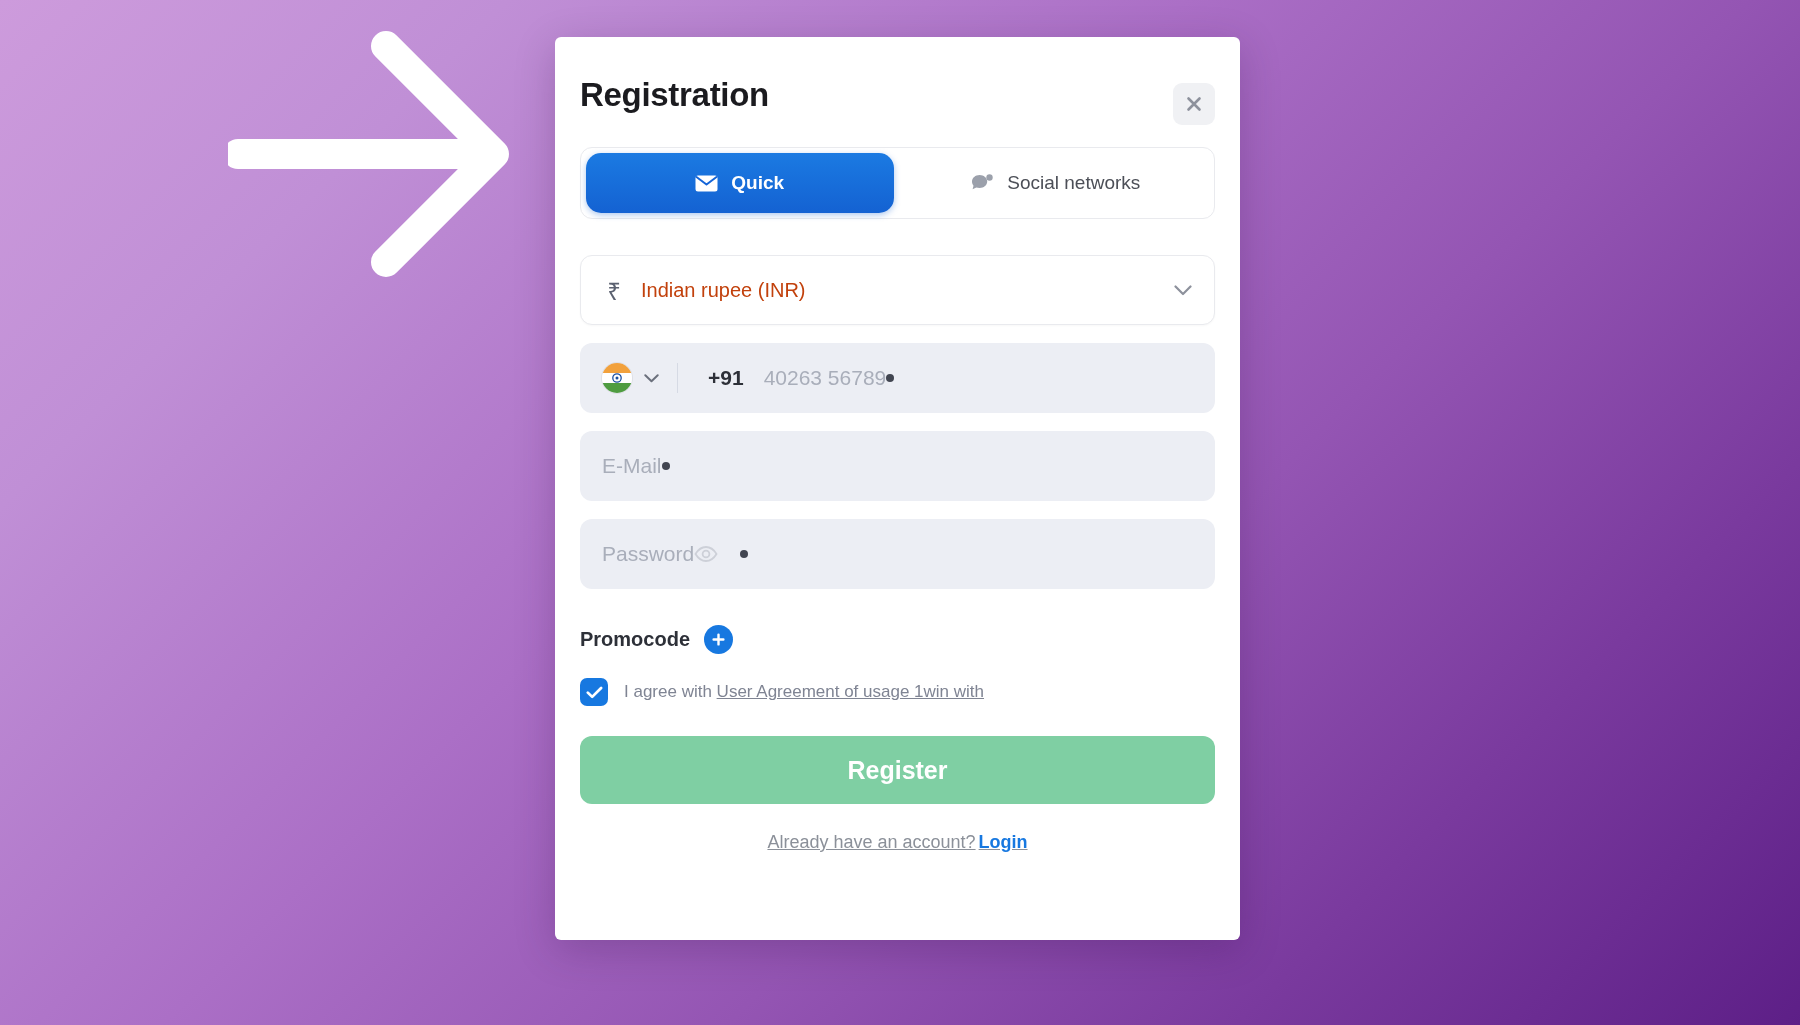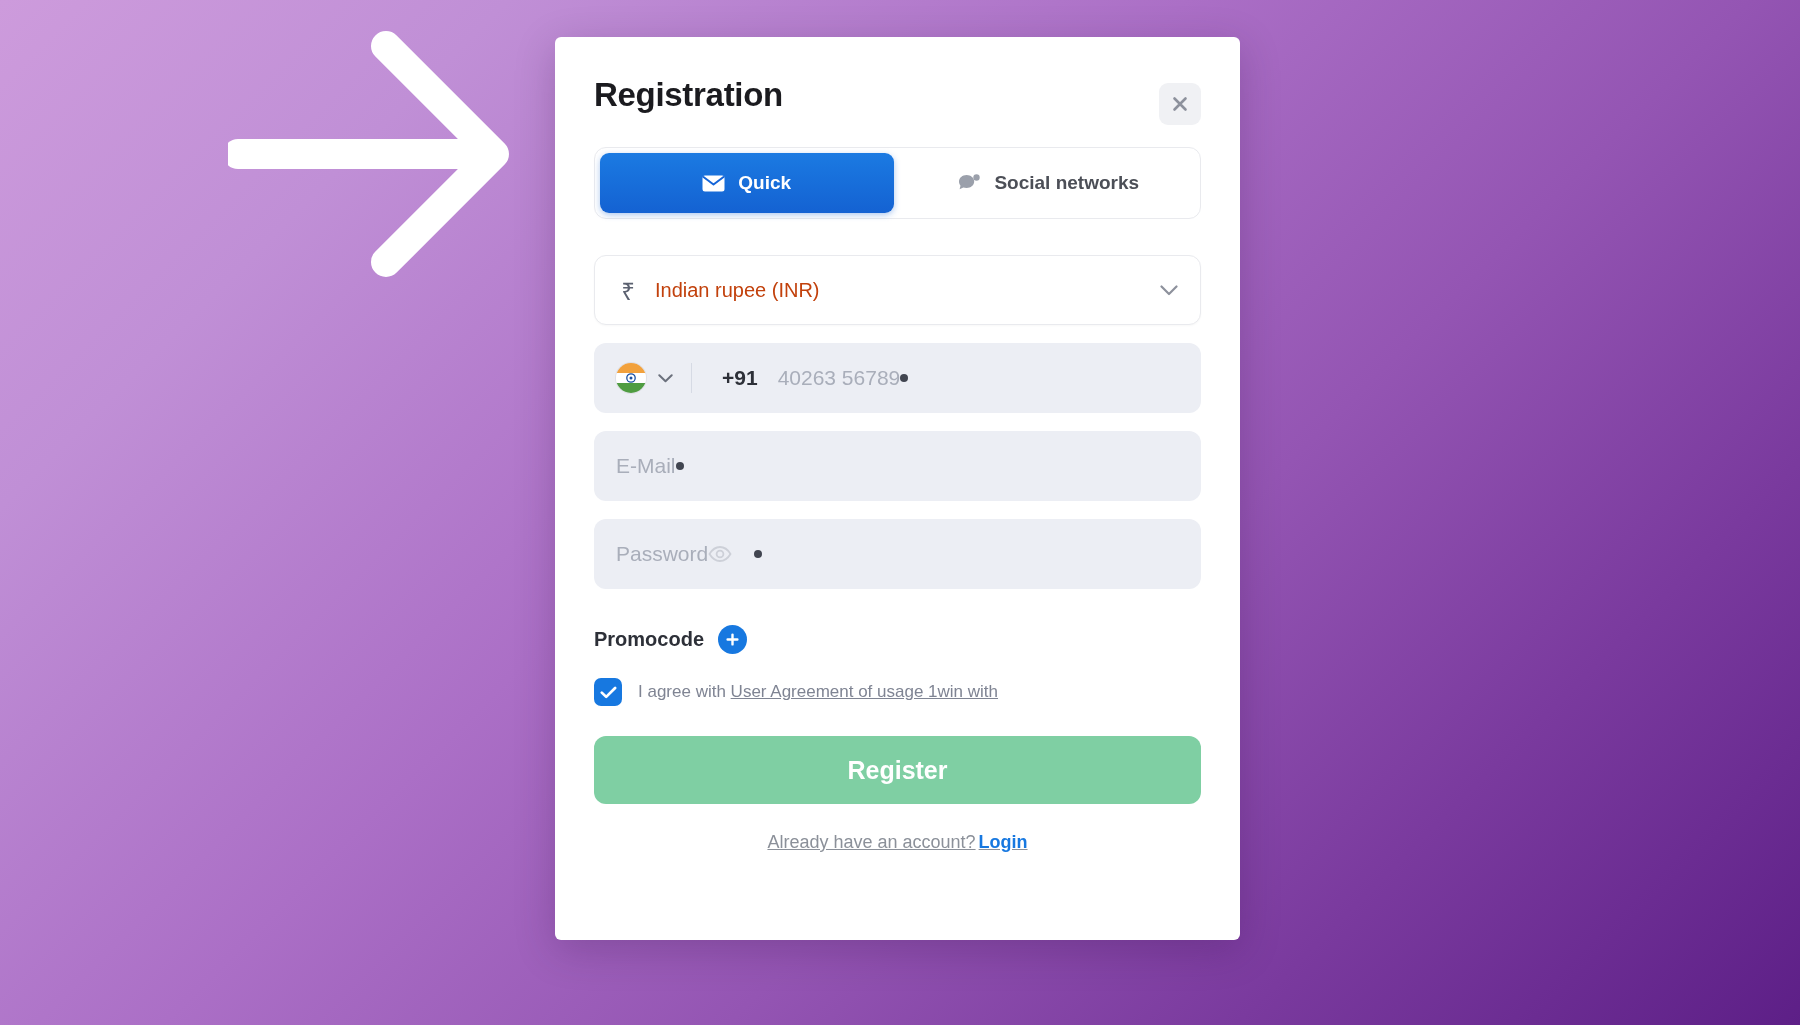--- a/index.html
+++ b/index.html
@@ -36,21 +36,21 @@
   
   .reg-card {
     position: absolute;
     left: 555px;
     top: 37px;
     width: 685px;
     height: 903px;
     background: #ffffff;
     border-radius: 6px;
     box-shadow: 0 10px 40px rgba(40, 10, 60, 0.22);
-    padding: 0 39px;
+    padding: 0 25px;
     display: flex;
     flex-direction: column;
   }
 
   
   .card-header {
     display: flex;
     align-items: flex-start;
     justify-content: space-between;
     padding-top: 40px;
@@ -86,21 +86,21 @@
     background: #ffffff;
     border: 1px solid #e9eaee;
     border-radius: 12px;
     padding: 5px;
     margin-bottom: 36px;
   }
 
   .tab {
     flex: 1;
     height: 60px;
-    border-radius: 9px;
+    border-radius: 15px;
     border: none;
     display: flex;
     align-items: center;
     justify-content: center;
     gap: 13px;
     font-size: 19px;
     cursor: pointer;
     background: transparent;
     font-family: "Liberation Sans", sans-serif;
   }
@@ -108,21 +108,20 @@
   .tab.active {
     background: linear-gradient(180deg, #1b7ae2 0%, #1462d2 100%);
     color: #ffffff;
     font-weight: bold;
     box-shadow: 0 2px 6px rgba(20, 98, 210, 0.35);
   }
 
   .tab.inactive {
     color: #4c4f57;
     background: #ffffff;
-    font-weight: bold;
   }
 
   
   .field {
     height: 70px;
     border-radius: 12px;
     display: flex;
     align-items: center;
     margin-bottom: 18px;
     padding: 0 22px;

